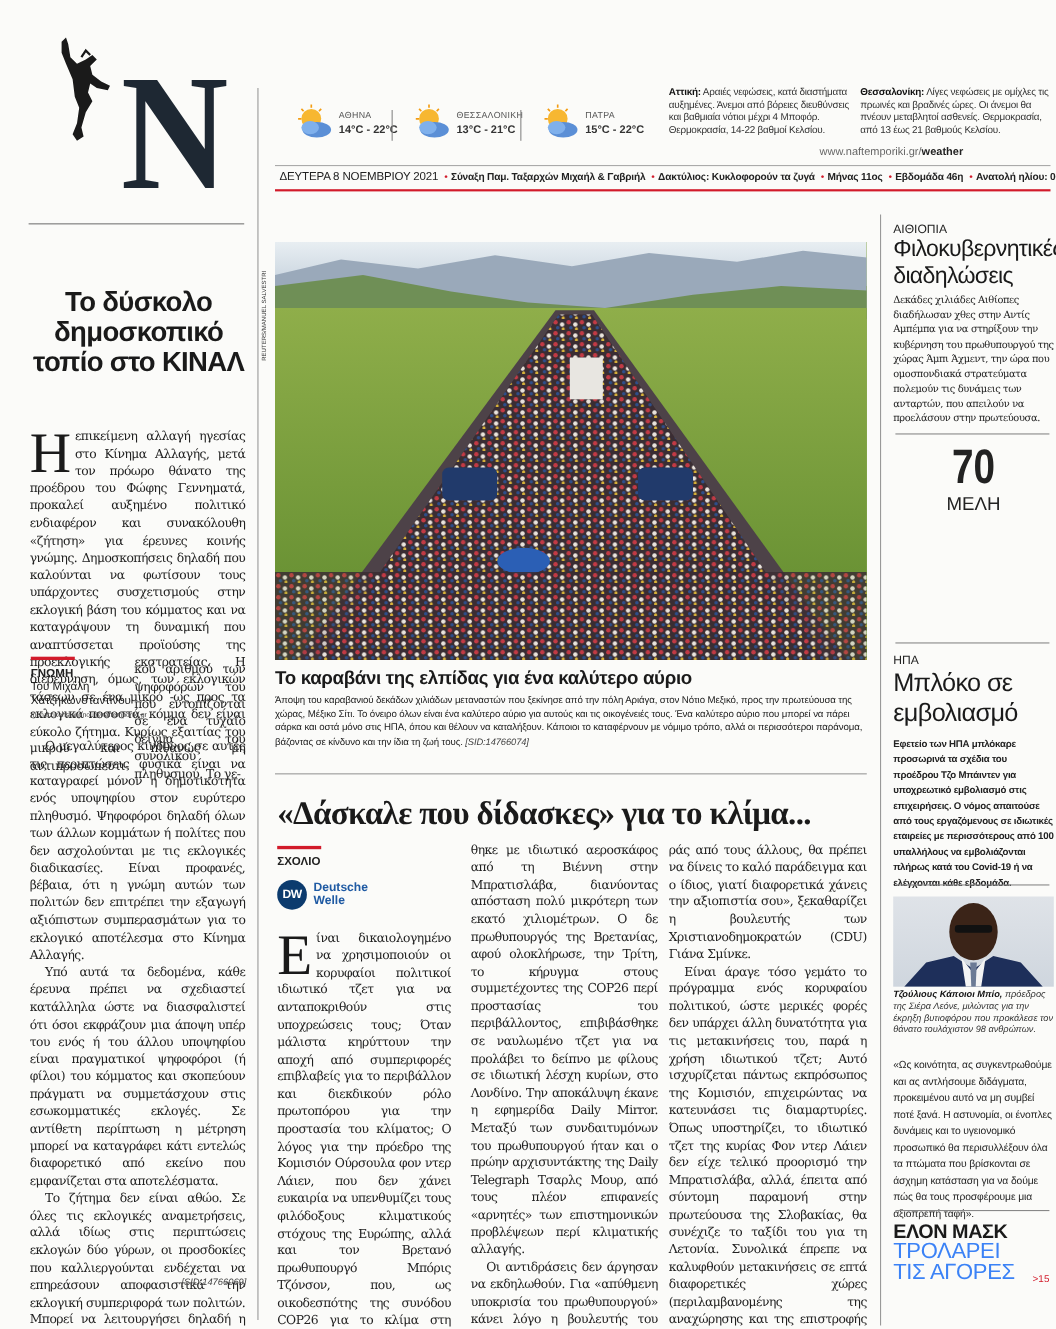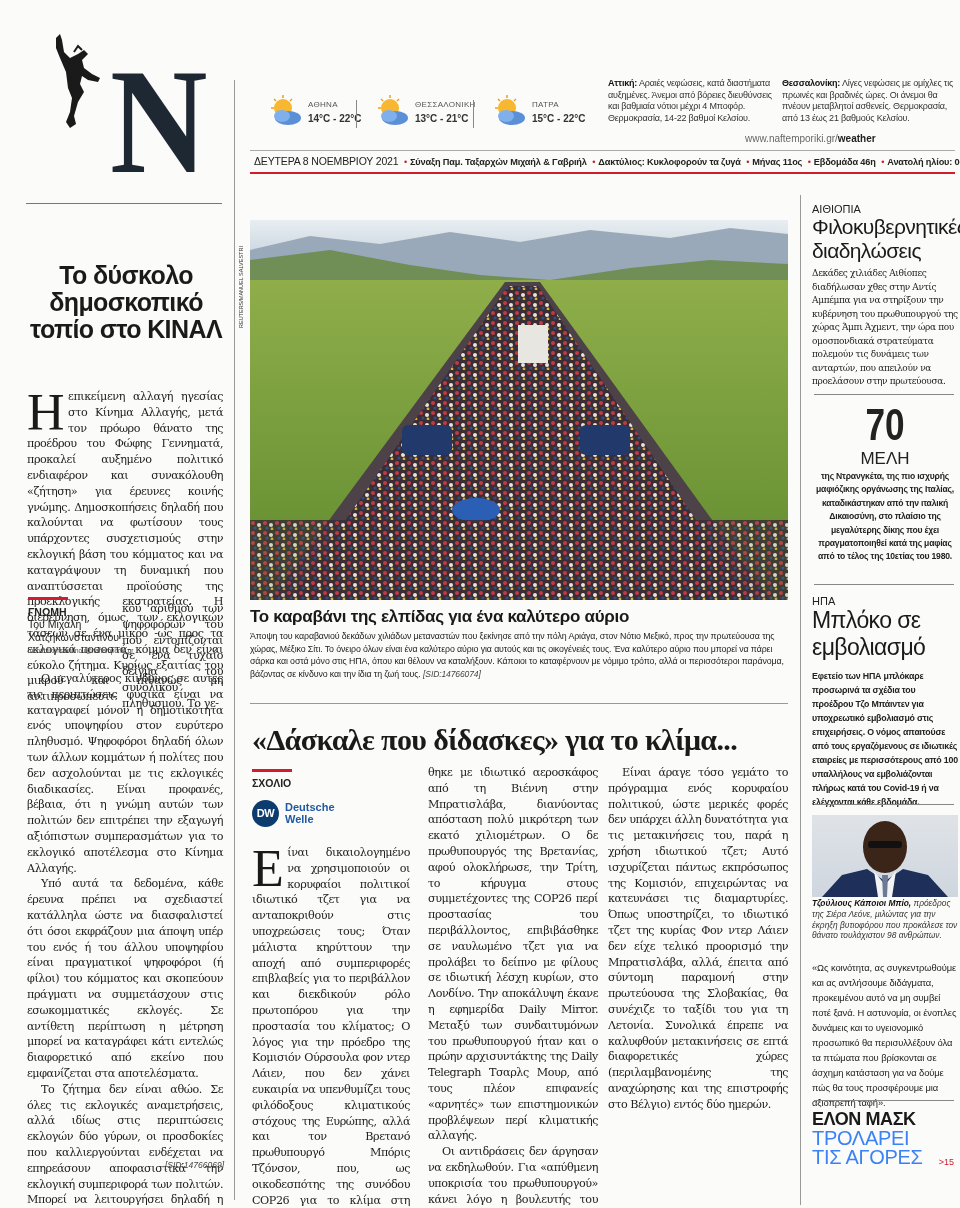--- a/index.html
+++ b/index.html
@@ -258,34 +258,34 @@
 
 <div id="clim-col1" class="abs col-text">
   <p class="noind"><span class="dropcap">Ε</span><span>ίναι δικαιολογημένο να χρησιμοποιούν οι κορυφαίοι πολιτικοί ιδιωτικό τζετ για να ανταποκριθούν στις υποχρεώσεις τους; Όταν μάλιστα κηρύττουν την αποχή από συμπεριφορές επιβλαβείς για το περιβάλλον και διεκδικούν ρόλο πρωτοπόρου για την προστασία του κλίματος; Ο λόγος για την πρόεδρο της Κομισιόν Ούρσουλα φον ντερ Λάιεν, που δεν χάνει ευκαιρία να υπενθυμίζει τους φιλόδοξους κλιματικούς στόχους της Ευρώπης, αλλά και τον Βρετανό πρωθυπουργό Μπόρις Τζόνσον, που, ως οικοδεσπότης της συνόδου COP26 για το κλίμα στη Γλασκόβη, νουθετεί τους συμμετέχοντες ότι «έχει φτάσει η ώρα της αλήθειας για το περιβάλλον».</span></p>
 
 </div>
 <div id="clim-col2" class="abs col-text">
   <p class="noind">θηκε με ιδιωτικό αεροσκάφος από τη Βιέννη στην Μπρατισλάβα, διανύοντας απόσταση πολύ μικρότερη των εκατό χιλιομέτρων. Ο δε πρωθυπουργός της Βρετανίας, αφού ολοκλήρωσε, την Τρίτη, το κήρυγμα στους συμμετέχοντες της COP26 περί προστασίας του περιβάλλοντος, επιβιβάσθηκε σε ναυλωμένο τζετ για να προλάβει το δείπνο με φίλους σε ιδιωτική λέσχη κυρίων, στο Λονδίνο. Την αποκάλυψη έκανε η εφημερίδα Daily Mirror. Μεταξύ των συνδαιτυμόνων του πρωθυπουργού ήταν και ο πρώην αρχισυντάκτης της Daily Telegraph Τσαρλς Μουρ, από τους πλέον επιφανείς «αρνητές» των επιστημονικών προβλέψεων περί κλιματικής αλλαγής.</p>
   <p>Οι αντιδράσεις δεν άργησαν να εκδηλωθούν. Για «απύθμενη υποκρισία του πρωθυπουργού» κάνει λόγο η βουλευτής του Εργατικού Κόμματος Άνελίζ Ντονις, μιλώντας στη Mirror. Όσο για την εικοσάλεπτη πτήση της Ούρσουλα φον ντερ Λάιεν, δεν ήταν τίποτε άλλο παρά μία «οικολογική αμαρτία» λέει ο πρόεδρος της Ένωσης Φορολογουμένων Γερμανίας Μίχαελ Γέγκερ, μιλώντας στην εφημερίδα Bild. «Όταν απαιτείς αλλαγή συμπεριφο-</p>
 </div>
 <div id="clim-col3" class="abs col-text">
+  <p class="noind">ράς από τους άλλους, θα πρέπει να δίνεις το καλό παράδειγμα και ο ίδιος, γιατί διαφορετικά χάνεις την αξιοπιστία σου», ξεκαθαρίζει η βουλευτής των Χριστιανοδημοκρατών (CDU) Γιάνα Σμίνκε.</p>
   <p><span>Είναι άραγε τόσο γεμάτο το πρόγραμμα ενός κορυφαίου πολιτικού, ώστε μερικές φορές δεν υπάρχει άλλη δυνατότητα για τις μετακινήσεις του, παρά η χρήση ιδιωτικού τζετ; Αυτό ισχυρίζεται πάντως εκπρόσωπος της Κομισιόν, επιχειρώντας να κατευνάσει τις διαμαρτυρίες. Όπως υποστηρίζει, το ιδιωτικό τζετ της κυρίας Φον ντερ Λάιεν δεν είχε τελικό προορισμό την Μπρατισλάβα, αλλά, έπειτα από σύντομη παραμονή στην πρωτεύουσα της Σλοβακίας, θα συνέχιζε το ταξίδι του για τη Λετονία. Συνολικά έπρεπε να καλυφθούν μετακινήσεις σε επτά διαφορετικές χώρες (περιλαμβανομένης της αναχώρησης και της επιστροφής στο Βέλγιο) εντός δύο ημερών.</span> </p>
 </div>
 
 <div id="eth" class="abs">
   <div class="r-label">ΑΙΘΙΟΠΙΑ</div>
   <div class="r-title">Φιλοκυβερνητικές διαδηλώσεις</div>
   <div class="r-body">Δεκάδες χιλιάδες Αιθίοπες διαδήλωσαν χθες στην Αντίς Αμπέμπα για να στηρίξουν την κυβέρνηση του πρωθυπουργού της χώρας Άμπι Άχμεντ, την ώρα που ομοσπονδιακά στρατεύματα πολεμούν τις δυνάμεις των ανταρτών, που απειλούν να προελάσουν στην πρωτεύουσα.</div>
 </div>
 <div class="abs hr-r" style="left:814px;top:394px"></div>
 
 <div id="stat" class="abs">
   <div class="num">70</div>
   <div class="unit">ΜΕΛΗ</div>
-  <div class="r-bodys">της Ντρανγκέτα, της πιο ισχυρής μαφιόζικης οργάνωσης της Ιταλίας, καταδικάστηκαν από την ιταλική Δικαιοσύνη, στο πλαίσιο της μεγαλύτερης δίκης που έχει πραγματοποιηθεί κατά της μαφίας από το τέλος της 10ετίας του 1980.</div>
 </div>
 <div class="abs hr-r" style="left:814px;top:584px"></div>
 
 <div id="usa" class="abs">
   <div class="r-label">ΗΠΑ</div>
   <div class="r-title">Μπλόκο σε εμβολιασμό</div>
   <div class="r-bodys" style="font-weight:bold">Εφετείο των ΗΠΑ μπλόκαρε προσωρινά τα σχέδια του προέδρου Τζο Μπάιντεν για υποχρεωτικό εμβολιασμό στις επιχειρήσεις. Ο νόμος απαιτούσε από τους εργαζόμενους σε ιδιωτικές εταιρείες με περισσότερους από 100 υπαλλήλους να εμβολιάζονται πλήρως κατά του Covid-19 ή να ελέγχονται κάθε εβδομάδα.</div>
 </div>
 <div class="abs hr-r" style="left:814px;top:804px"></div>
 

